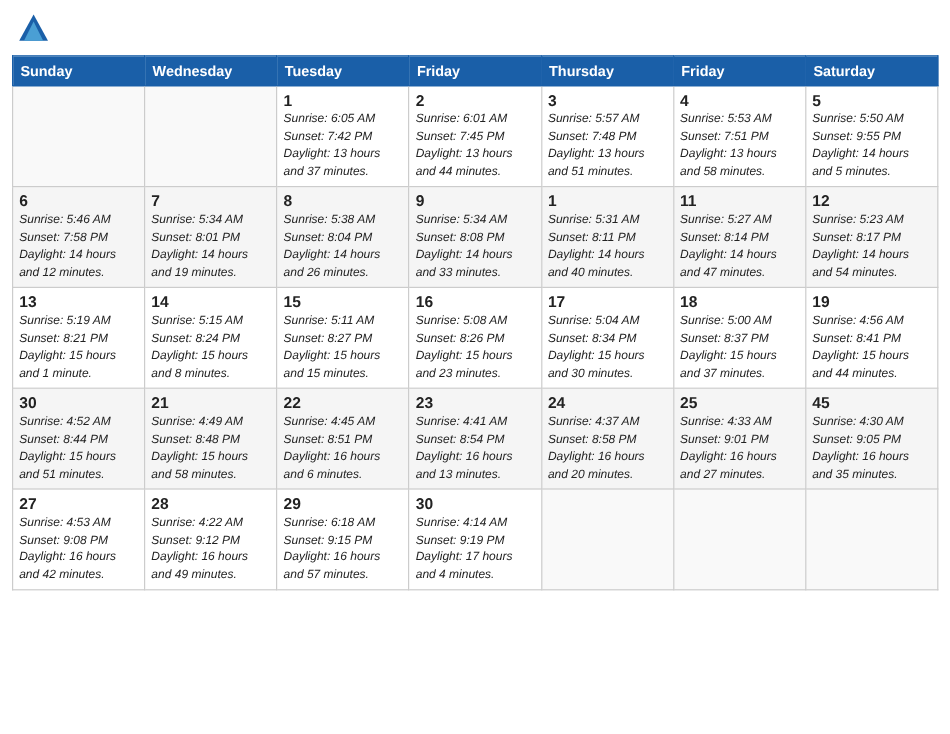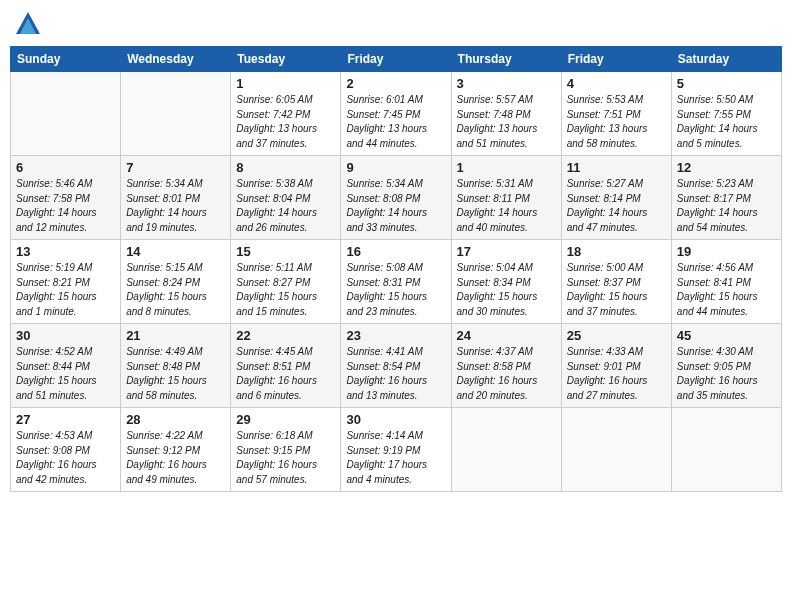--- a/index.html
+++ b/index.html
@@ -155,21 +155,21 @@
         <td>
           <span class="day-number">4</span>
           <div class="day-info">Sunrise: 5:53 AM
 Sunset: 7:51 PM
 Daylight: 13 hours
 and 58 minutes.</div>
         </td>
         <td>
           <span class="day-number">5</span>
           <div class="day-info">Sunrise: 5:50 AM
-Sunset: 7:55 PM
+Sunset: 9:55 PM
 Daylight: 14 hours
 and 5 minutes.</div>
         </td>
       </tr>
       <tr class="row-alt">
         <td>
           <span class="day-number">6</span>
           <div class="day-info">Sunrise: 5:46 AM
 Sunset: 7:58 PM
 Daylight: 14 hours
@@ -236,21 +236,21 @@
         <td>
           <span class="day-number">15</span>
           <div class="day-info">Sunrise: 5:11 AM
 Sunset: 8:27 PM
 Daylight: 15 hours
 and 15 minutes.</div>
         </td>
         <td>
           <span class="day-number">16</span>
           <div class="day-info">Sunrise: 5:08 AM
-Sunset: 8:31 PM
+Sunset: 8:26 PM
 Daylight: 15 hours
 and 23 minutes.</div>
         </td>
         <td>
           <span class="day-number">17</span>
           <div class="day-info">Sunrise: 5:04 AM
 Sunset: 8:34 PM
 Daylight: 15 hours
 and 30 minutes.</div>
         </td>

